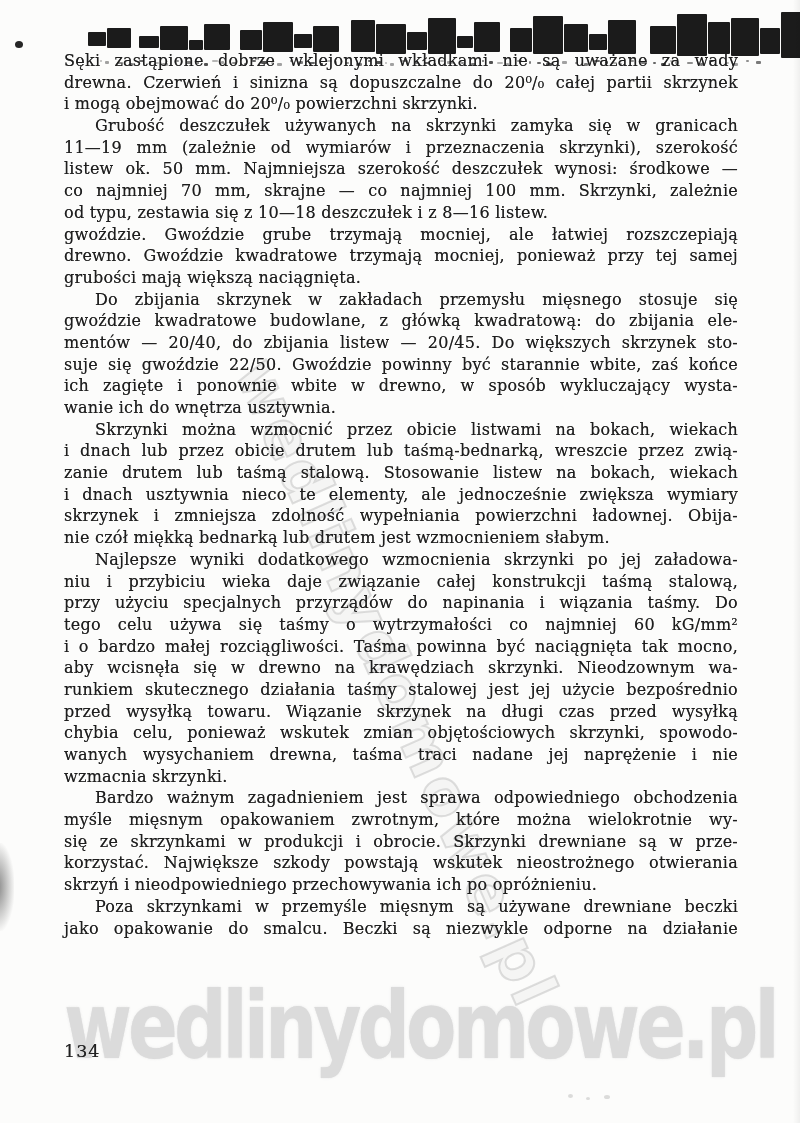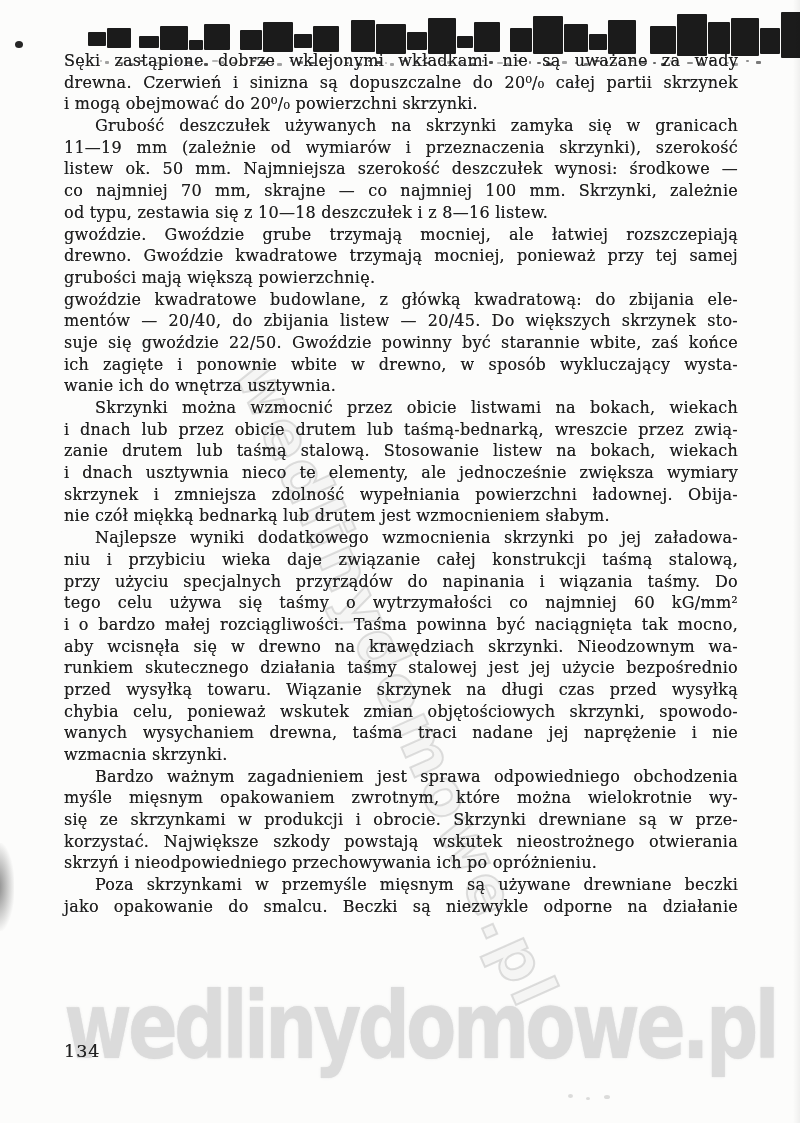--- a/index.html
+++ b/index.html
@@ -183,21 +183,22 @@
       <div class="ln">Sęki zastąpione dobrze wklejonymi wkładkami nie są uważane za wady</div>
       <div class="ln">drewna. Czerwień i sinizna są dopuszczalne do 20⁰/₀ całej partii skrzynek</div>
       <div class="ln last">i mogą obejmować do 20⁰/₀ powierzchni skrzynki.</div>
       <div class="ln ind">Grubość deszczułek używanych na skrzynki zamyka się w granicach</div>
       <div class="ln">11—19 mm (zależnie od wymiarów i przeznaczenia skrzynki), szerokość</div>
       <div class="ln">listew ok. 50 mm. Najmniejsza szerokość deszczułek wynosi: środkowe —</div>
       <div class="ln">co najmniej 70 mm, skrajne — co najmniej 100 mm. Skrzynki, zależnie</div>
       <div class="ln last">od typu, zestawia się z 10—18 deszczułek i z 8—16 listew.</div>
       <div class="ln">gwoździe. Gwoździe grube trzymają mocniej, ale łatwiej rozszczepiają</div>
       <div class="ln">drewno. Gwoździe kwadratowe trzymają mocniej, ponieważ przy tej samej</div>
-      <div class="ln last">grubości mają większą powierzchnię.</div>
+      <div class="ln last">grubości mają większą naciągnięta.</div>
+      <div class="ln ind">Do zbijania skrzynek w zakładach przemysłu mięsnego stosuje się</div>
       <div class="ln">gwoździe kwadratowe budowlane, z główką kwadratową: do zbijania ele-</div>
       <div class="ln">mentów — 20/40, do zbijania listew — 20/45. Do większych skrzynek sto-</div>
       <div class="ln">suje się gwoździe 22/50. Gwoździe powinny być starannie wbite, zaś końce</div>
       <div class="ln">ich zagięte i ponownie wbite w drewno, w sposób wykluczający wysta-</div>
       <div class="ln last">wanie ich do wnętrza usztywnia.</div>
       <div class="ln ind">Skrzynki można wzmocnić przez obicie listwami na bokach, wiekach</div>
       <div class="ln">i dnach lub przez obicie drutem lub taśmą-bednarką, wreszcie przez zwią-</div>
       <div class="ln">zanie drutem lub taśmą stalową. Stosowanie listew na bokach, wiekach</div>
       <div class="ln">i dnach usztywnia nieco te elementy, ale jednocześnie zwiększa wymiary</div>
       <div class="ln">skrzynek i zmniejsza zdolność wypełniania powierzchni ładownej. Obija-</div>

